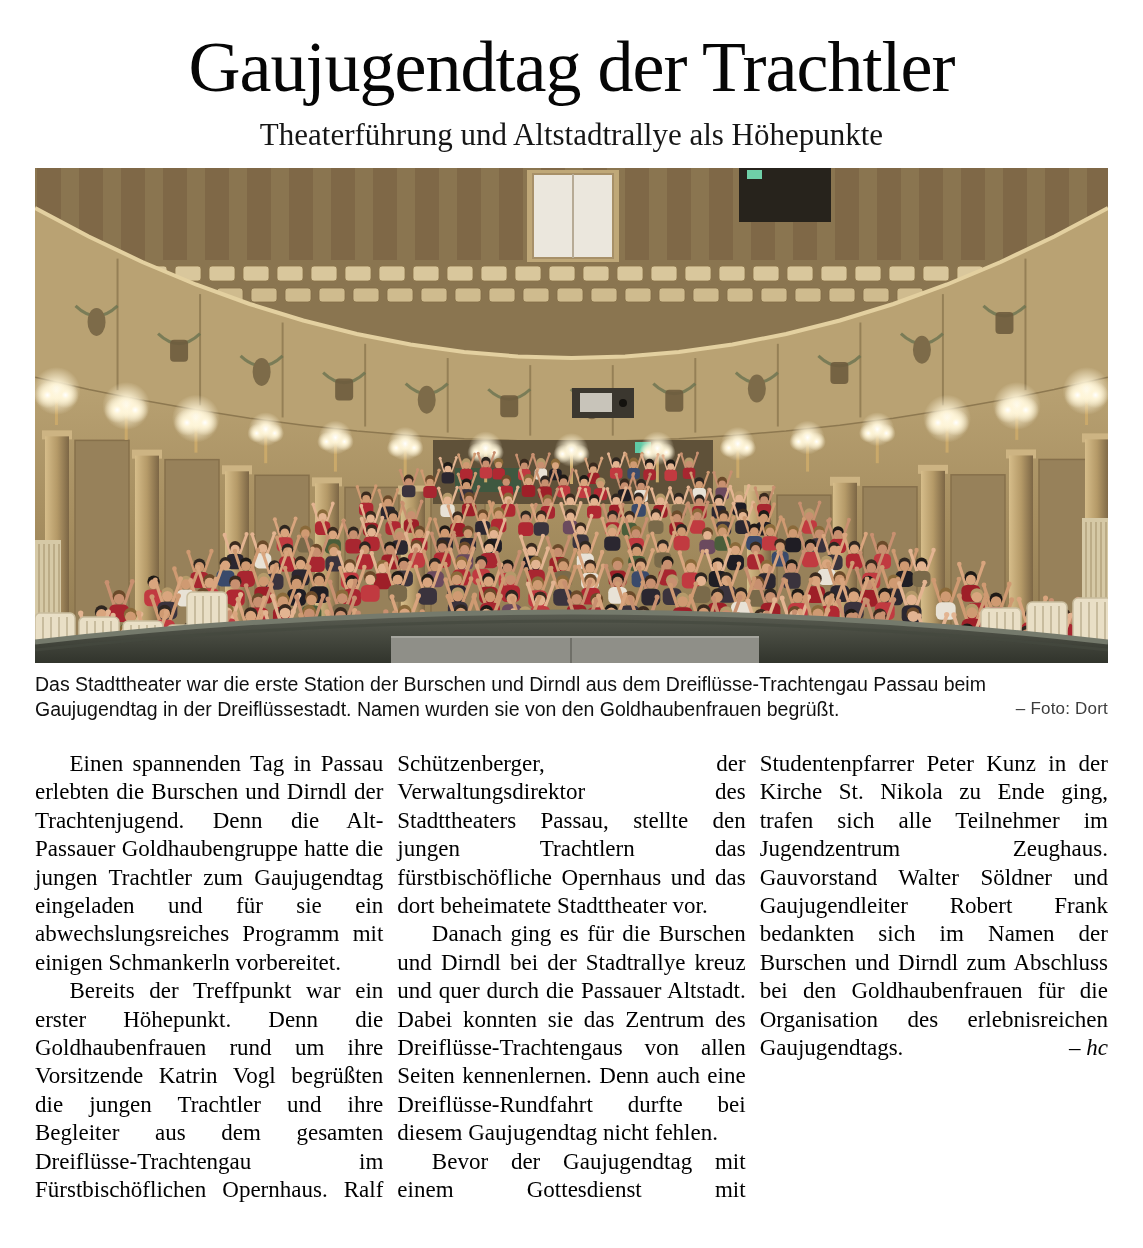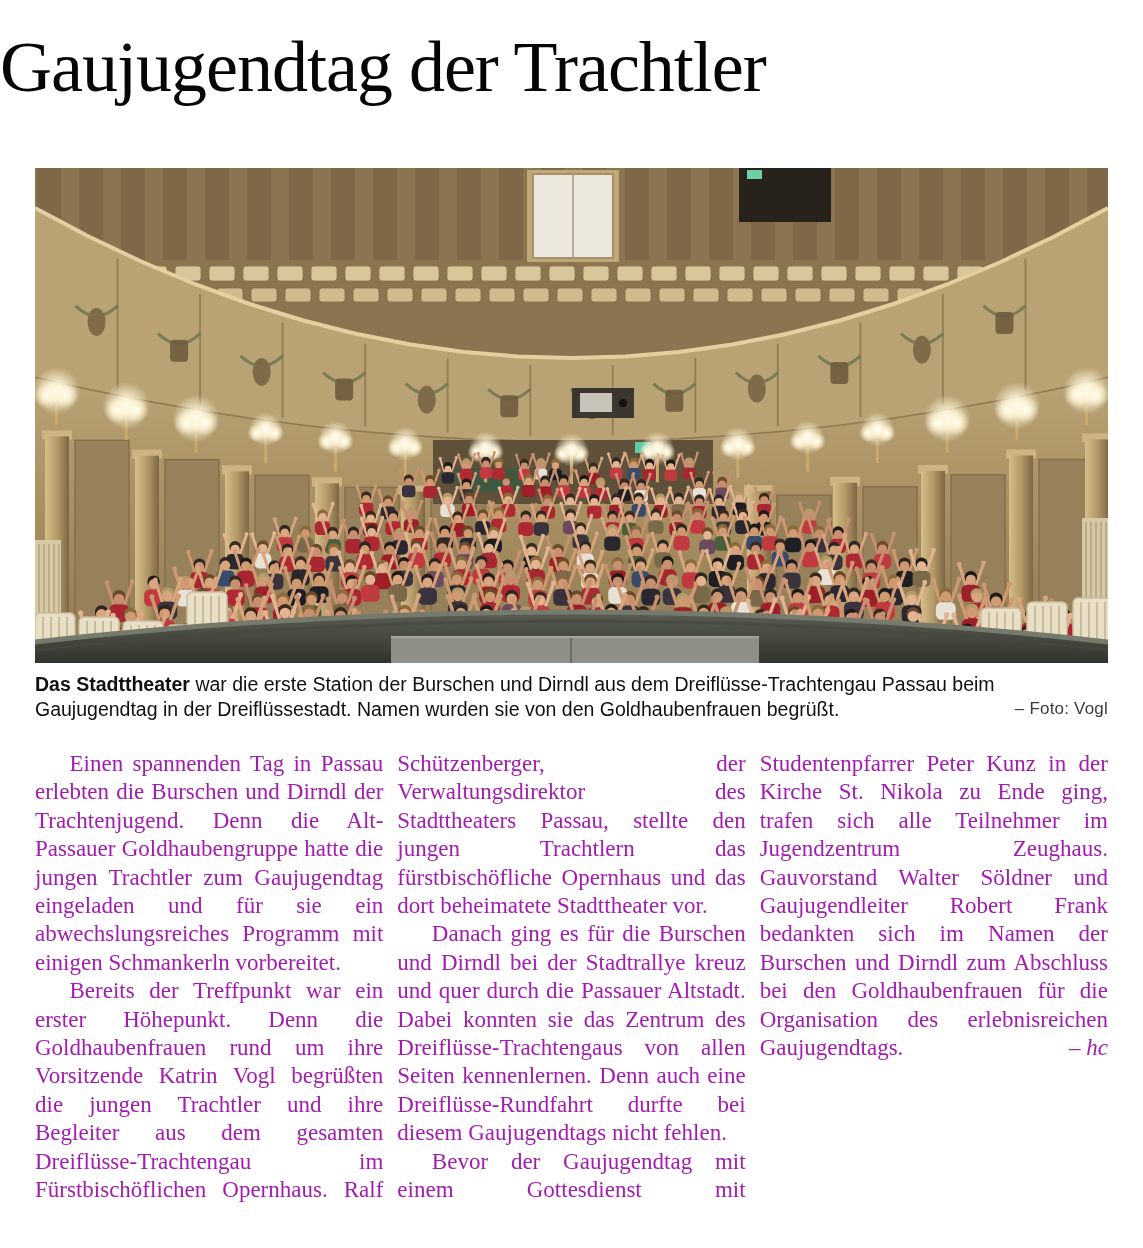--- a/index.html
+++ b/index.html
@@ -1,57 +1,58 @@
 <!DOCTYPE html>
 <html lang="de"><head>
 <meta charset="utf-8">
 <style>
   html,body{margin:0;padding:0;background:#ffffff;}
   .sheet{
     position:relative;width:1143px;height:1248px;background:#fff;overflow:hidden;
     font-family:"Liberation Serif", serif;color:#1a1a1a;
   }
   .headline{
-    margin:0;padding-top:30px;
+    margin:0;padding-top:30px;text-align:center;
     font-family:"Liberation Serif", serif;font-weight:400;color:#060606;
     font-size:72px;line-height:74px;letter-spacing:-1px;
   }
   .subheadline{
     margin:0;padding-top:14px;text-align:center;
     font-family:"Liberation Serif", serif;font-weight:400;color:#161616;
     font-size:31px;line-height:34px;
   }
   .photo-frame{
     position:absolute;left:35px;top:168px;width:1073px;height:495px;
     background:#9b8660;overflow:hidden;
   }
   .photo-frame svg{display:block;width:100%;height:100%;}
   .caption{
     position:absolute;left:35px;top:672px;width:1073px;
     font-family:"Liberation Sans", sans-serif;font-size:19.5px;line-height:25px;color:#101010;
   }
-  .caption b{font-weight:700;text-align:center;}
+  .caption b{font-weight:400;text-align:center;}
   .caption .credit{
     position:absolute;right:0;bottom:1px;
     font-size:17px;color:#3d3d3d;letter-spacing:.2px;
   }
   .article{
     position:absolute;left:35px;top:750px;width:1073px;height:472px;
     column-count:3;column-gap:14px;column-fill:auto;
     font-family:"Liberation Serif", serif;font-size:23px;line-height:28.4px;
-    text-align:justify;color:#a21caf;
+    text-align:justify;color:#000000;
   }
   .article p{margin:0;text-indent:1.5em;}
   .article .signoff{float:right;text-indent:0;font-style:italic;}
 </style>
 </head>
 <body>
 
 <div class="sheet">
   <h1 class="headline">Gaujugendtag der Trachtler</h1>
+  <h2 class="subheadline">Theaterführung und Altstadtrallye als Höhepunkte</h2>
 
   <div class="photo-frame">
     <svg id="photo-svg" viewBox="0 0 1073 495" preserveAspectRatio="none">
         <defs>
     <radialGradient id="glow">
             <stop offset="0" stop-color="#ffffff"></stop>
             <stop offset="0.3" stop-color="#fff6da" stop-opacity="0.95"></stop>
             <stop offset="1" stop-color="#fff6da" stop-opacity="0"></stop>
           </radialGradient>
     <linearGradient id="wallg" x1="0" y1="0" x2="0" y2="1">
@@ -1932,22 +1933,22 @@
         <path d="M0,474 Q536,414 1073,474" fill="none" stroke="#757a6c" stroke-width="5"></path>
         <path d="M0,482 Q536,424 1073,482" fill="none" stroke="#45483e" stroke-width="3" opacity="0.7"></path>
         <rect x="356" y="468" width="368" height="27" fill="#8f8f88"></rect>
         <line x1="536" y1="468" x2="536" y2="495" stroke="#6f6f68" stroke-width="2"></line>
         <line x1="356" y1="469" x2="724" y2="469" stroke="#a5a59e" stroke-width="2"></line>
       </svg>
   </div>
 
   <div class="caption">
     <b>Das Stadttheater</b><span> war die erste Station der Burschen und Dirndl aus dem Dreiflüsse-Trachtengau Passau beim Gaujugendtag in der Dreiflüssestadt. Namen wurden sie von den Goldhaubenfrauen begrüßt.</span>
-    <span class="credit">– Foto: Vogl</span>
+    <span class="credit">– Foto: Dort</span>
   </div>
 
   <div class="article">
       <p>Einen spannenden Tag in Passau erlebten die Burschen und Dirndl der Trachtenjugend. Denn die Alt-Passauer Goldhaubengruppe hatte die jungen Trachtler zum Gaujugendtag eingeladen und für sie ein abwechslungsreiches Programm mit einigen Schmankerln vorbereitet.</p>
       <p>Bereits der Treffpunkt war ein erster Höhepunkt. Denn die Goldhaubenfrauen rund um ihre Vorsitzende Katrin Vogl begrüßten die jungen Trachtler und ihre Begleiter aus dem gesamten Dreiflüsse-Trachtengau im Fürstbischöflichen Opernhaus. Ralf Schützenberger, der Verwaltungsdirektor des Stadttheaters Passau, stellte den jungen Trachtlern das fürstbischöfliche Opernhaus und das dort beheimatete Stadttheater vor.</p>
-      <p>Danach ging es für die Burschen und Dirndl bei der Stadtrallye kreuz und quer durch die Passauer Altstadt. Dabei konnten sie das Zentrum des Dreiflüsse-Trachtengaus von allen Seiten kennenlernen. Denn auch eine Dreiflüsse-Rundfahrt durfte bei diesem Gaujugendtags nicht fehlen.</p>
+      <p>Danach ging es für die Burschen und Dirndl bei der Stadtrallye kreuz und quer durch die Passauer Altstadt. Dabei konnten sie das Zentrum des Dreiflüsse-Trachtengaus von allen Seiten kennenlernen. Denn auch eine Dreiflüsse-Rundfahrt durfte bei diesem Gaujugendtag nicht fehlen.</p>
       <p>Bevor der Gaujugendtag mit einem Gottesdienst mit Studentenpfarrer Peter Kunz in der Kirche St. Nikola zu Ende ging, trafen sich alle Teilnehmer im Jugendzentrum Zeughaus. Gauvorstand Walter Söldner und Gaujugendleiter Robert Frank bedankten sich im Namen der Burschen und Dirndl zum Abschluss bei den Goldhaubenfrauen für die Organisation des erlebnisreichen Gaujugendtags. <span class="signoff">– hc</span></p>
     </div>
 </div>
 
 </body></html>

